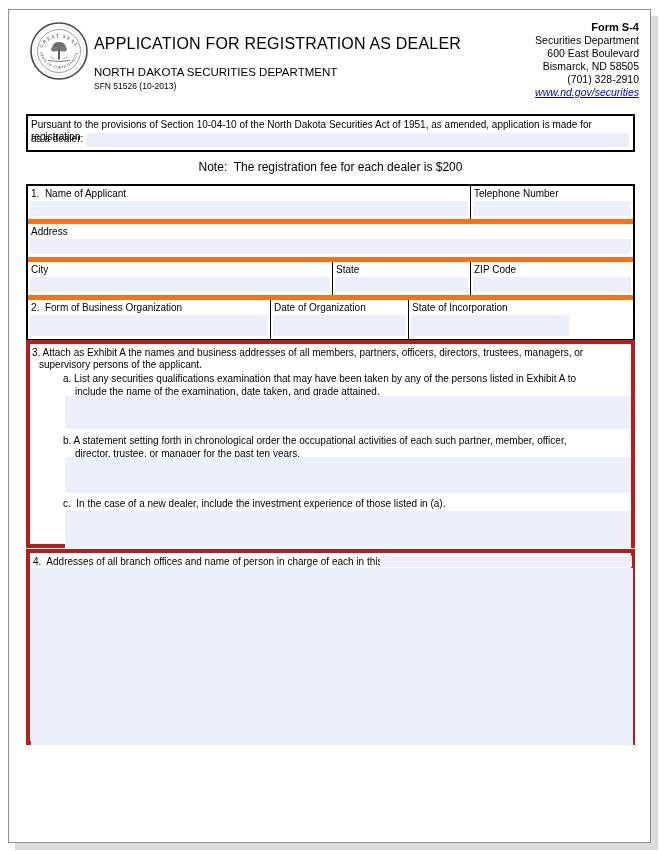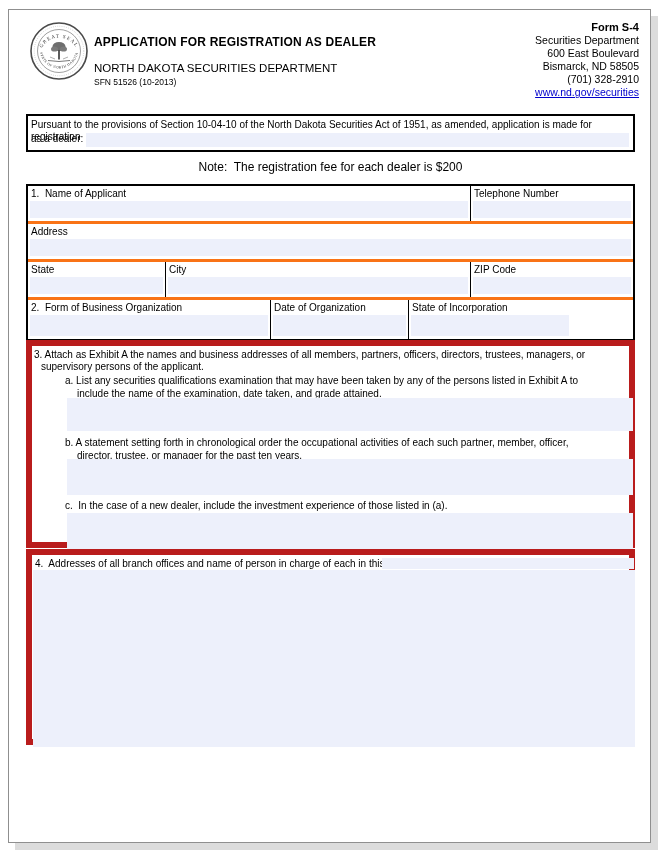--- a/index.html
+++ b/index.html
@@ -5,51 +5,51 @@
   * { margin:0; padding:0; box-sizing:border-box; }
   html,body { width:659px; height:851px; background:#ffffff; overflow:hidden;
     font-family:"Liberation Sans", sans-serif; color:#000; }
   .page { position:absolute; left:8px; top:9px; width:643px; height:834px;
     background:#fff; border:1px solid #8f8f8f; box-shadow:7px 7px 0 0 #dcdcdc; }
   .pre { white-space:pre; }
 
   
   .seal { position:absolute; left:20px; top:11px; width:60px; height:60px; }
   .title-block { position:absolute; left:85px; top:25px; }
-  .form-title { font-size:12px; font-weight:bold; letter-spacing:0.2px;text-align:right; }
+  .form-title { font-size:16px; font-weight:normal; letter-spacing:0.2px;text-align:right; }
   .form-subtitle { font-size:11.5px; margin-top:13px; }
   .form-sfn { font-size:8.5px; margin-top:3px; }
   .contact-block { position:absolute; left:444px; top:11px; width:186px;
     text-align:right; font-size:10.5px; line-height:13px; }
   .contact-block .code { font-weight:bold; font-size:11px; }
-  .contact-block a { color:#0000cc; text-decoration:underline; cursor:pointer; }
+  .contact-block a { color:#0000cc; text-decoration:underline; cursor:pointer;font-style:italic; }
 
   
   .pursuant { position:absolute; left:17px; top:104px; width:609px; height:38px;
     border:2px solid #000; font-size:10px; line-height:12px; }
   .pursuant .l1 { position:absolute; left:3px; top:3px; right:15px; }
   .pursuant .l2 { position:absolute; left:3px; top:17px; right:4px; display:flex; align-items:flex-start; }
   .pursuant .l2 .fill { flex:1; margin-left:3px; height:14px; }
 
   .fillbg { background:#edf0fb; }
 
   .note { position:absolute; left:0; top:150px; width:643px; text-align:center;
     font-size:12px; font-weight:normal; }
 
   
   .app-table { position:absolute; left:17px; top:174px; width:609px; border:2px solid #000; }
-  .trow { display:flex; height:38px; border-bottom:3px solid #f97316; }
+  .trow { display:flex; height:38px; border-bottom:5px solid #f97316; }
   .trow:last-child { border-bottom:none; height:39px; }
   .cell { display:flex; flex-direction:column; border-right:1px solid #000; }
   .cell:last-child { border-right:none; }
   .cell-label { font-size:10px; line-height:12px; padding:2px 0 0 3px; }
   .cell-fill { flex:1; margin:1px 2px 3px 2px; }
 
   
-  .secbox { position:absolute; left:17px; width:609px; border:6px solid #b91c1c;
+  .secbox { position:absolute; left:17px; width:609px; border:4px solid #b91c1c;
     font-size:10px; line-height:12px; }
   .sec3 { top:330px; height:208px; }
   .sec4 { top:539px; height:196px; }
   .sec3 .tline { position:absolute; }
   .s3-fill { position:absolute; left:35px; width:566px; }
   .sec4 .s4-label { position:absolute; left:3px; top:3px; }
   .s4-fill-inline { position:absolute; left:350px; top:3px; width:252px; height:11px; }
   .s4-fill-main { position:absolute; left:1px; top:15px; width:602px; height:177px; }
 </style>
 </head>
@@ -118,26 +118,26 @@
         <div class="cell-fill fillbg"></div>
       </div>
     </div>
     <div class="trow">
       <div class="cell" style="width:605px">
         <div class="cell-label pre">Address</div>
         <div class="cell-fill fillbg"></div>
       </div>
     </div>
     <div class="trow">
+      <div class="cell" style="width:305px">
+        <div class="cell-label pre">City</div>
+        <div class="cell-fill fillbg"></div>
+      </div>
       <div class="cell" style="width:138px">
         <div class="cell-label pre">State</div>
-        <div class="cell-fill fillbg"></div>
-      </div>
-      <div class="cell" style="width:305px">
-        <div class="cell-label pre">City</div>
         <div class="cell-fill fillbg"></div>
       </div>
       <div class="cell" style="width:162px">
         <div class="cell-label pre">ZIP Code</div>
         <div class="cell-fill fillbg"></div>
       </div>
     </div>
     <div class="trow">
       <div class="cell" style="width:243px">
         <div class="cell-label pre">2.  Form of Business Organization</div>

